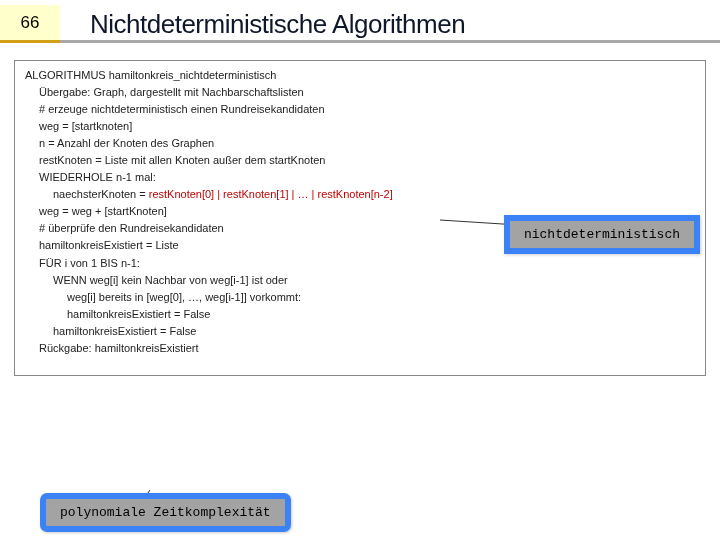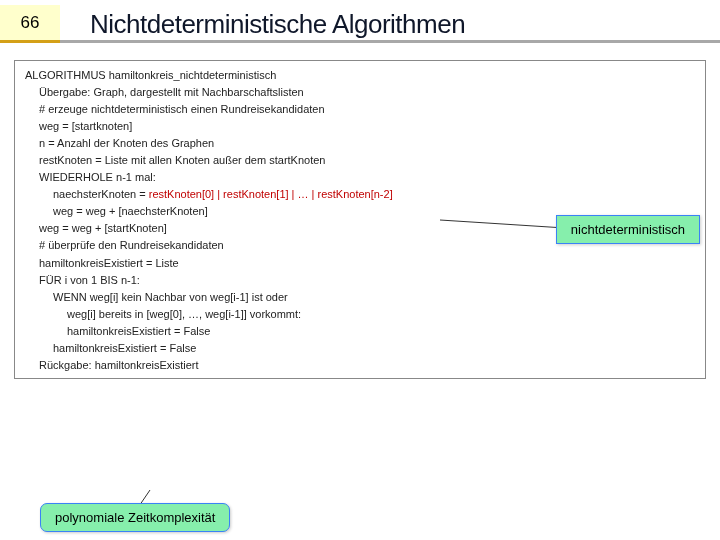--- a/index.html
+++ b/index.html
@@ -39,37 +39,38 @@
     position: absolute;
     left: 0;
     top: 40px;
     width: 100%;
     height: 3px;
     background: linear-gradient(to right, #d4a017 0, #d4a017 60px, #a8a8a8 60px, #a8a8a8 100%);
   }
   .content-box {
     margin: 12px 14px 0 14px;
     border: 1px solid #888;
-    padding: 6px 10px 4px 10px;
+    padding: 6px 10px 18px 10px;
     font-size: 11px;
     line-height: 1.55;
     color: #222;
   }
   .content-box p { white-space: nowrap; }
   .i1 { padding-left: 14px; }
   .i2 { padding-left: 28px; }
   .i3 { padding-left: 42px; }
   .red { color: #c00000; }
   .callout {
     position: absolute;
-    background: #86efac;
-    border: 1px solid #3b82f6;
+    background: #a3a3a3;
+    border: 6px solid #3b82f6;
     font-size: 13px;
     padding: 6px 14px;
     box-shadow: 1px 1px 3px rgba(0,0,0,0.2);
+    font-family: Liberation Mono, monospace;
   }
   .callout-right {
     right: 20px;
     top: 215px;
   }
   .callout-bottom {
     left: 40px;
     bottom: 8px;
     border-radius: 7px;
   }
@@ -89,21 +90,20 @@
 
 <div class="content-box">
   <p>ALGORITHMUS hamiltonkreis_nichtdeterministisch</p>
   <p class="i1">Übergabe: Graph, dargestellt mit Nachbarschaftslisten</p>
   <p class="i1"># erzeuge nichtdeterministisch einen Rundreisekandidaten</p>
   <p class="i1">weg = [startknoten]</p>
   <p class="i1">n = Anzahl der Knoten des Graphen</p>
   <p class="i1">restKnoten = Liste mit allen Knoten außer dem startKnoten</p>
   <p class="i1">WIEDERHOLE n-1 mal:</p>
   <p class="i2"><span>naechsterKnoten = </span><span class="red">restKnoten[0] | restKnoten[1] | … | restKnoten[n-2]</span></p>
-  <p class="i2">weg = weg + [naechsterKnoten]</p>
   <p class="i1">weg = weg + [startKnoten]</p>
   <p class="i1"># überprüfe den Rundreisekandidaten</p>
   <p class="i1">hamiltonkreisExistiert = Liste</p>
   <p class="i1">FÜR i von 1 BIS n-1:</p>
   <p class="i2">WENN weg[i] kein Nachbar von weg[i-1] ist oder</p>
   <p class="i3">weg[i] bereits in [weg[0], …, weg[i-1]] vorkommt:</p>
   <p class="i3">hamiltonkreisExistiert = False</p>
   <p class="i2">hamiltonkreisExistiert = False</p>
   <p class="i1">Rückgabe: hamiltonkreisExistiert</p>
 </div>

